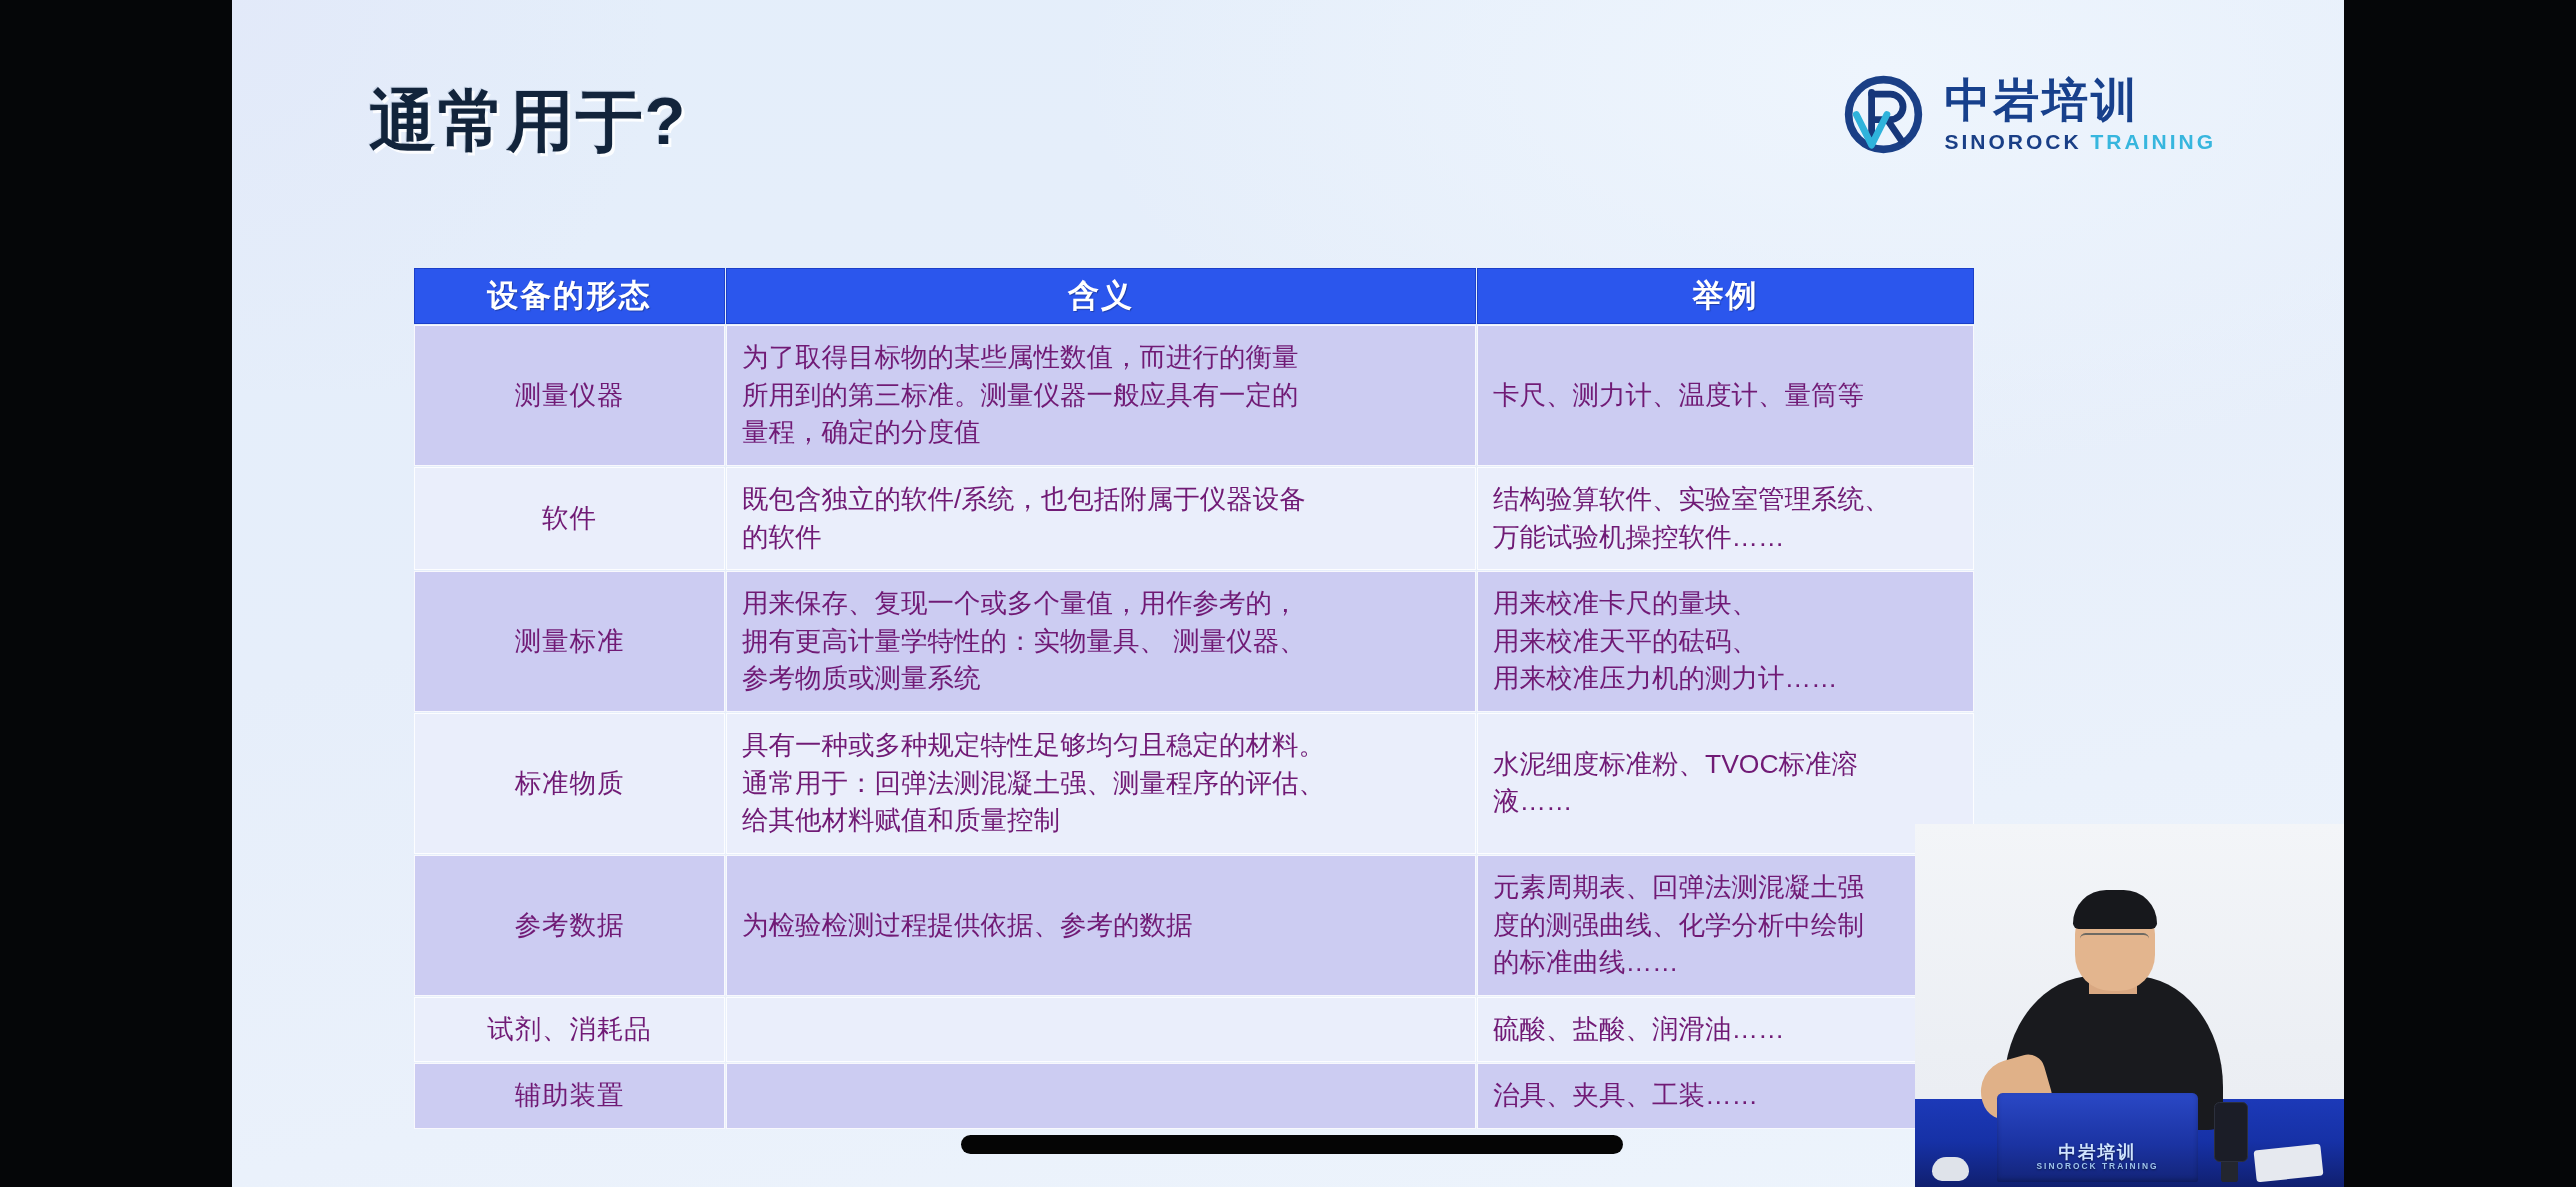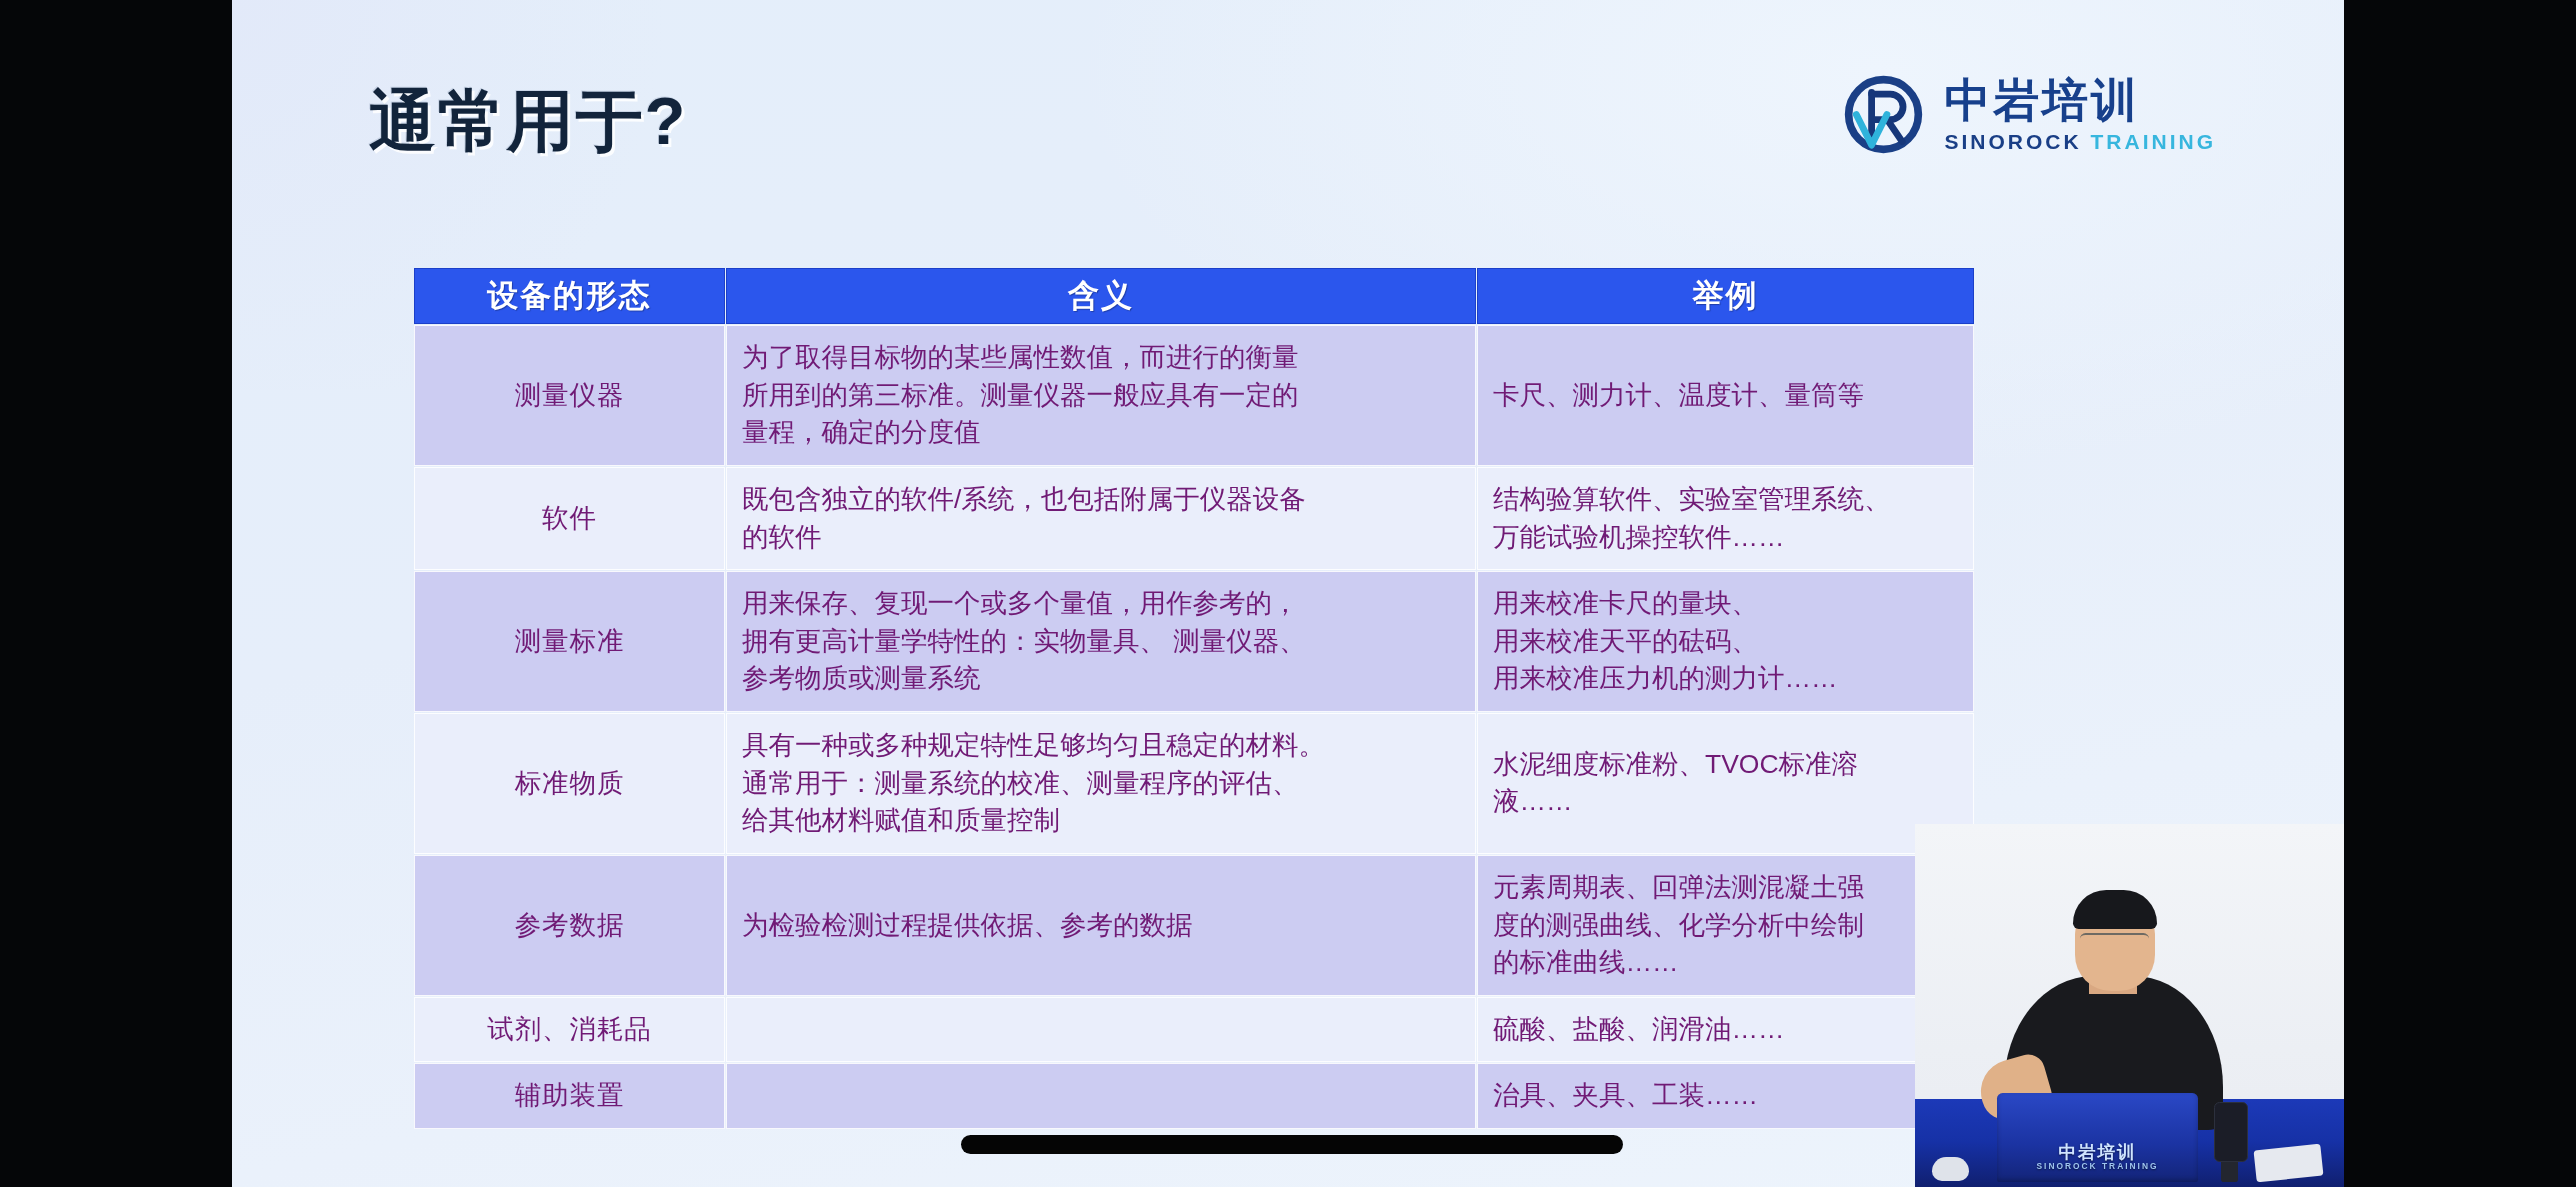--- a/index.html
+++ b/index.html
@@ -368,21 +368,21 @@
               <td class="ex-cell">
                 <span class="cell-line">用来校准卡尺的量块、</span>
                 <span class="cell-line">用来校准天平的砝码、</span>
                 <span class="cell-line">用来校准压力机的测力计……</span>
               </td>
             </tr>
             <tr class="even">
               <td class="form-cell">标准物质</td>
               <td class="mean-cell">
                 <span class="cell-line">具有一种或多种规定特性足够均匀且稳定的材料。</span>
-                <span class="cell-line">通常用于：测量系统的校准、测量程序的评估、</span>
+                <span class="cell-line">通常用于：回弹法测混凝土强、测量程序的评估、</span>
                 <span class="cell-line">给其他材料赋值和质量控制</span>
               </td>
               <td class="ex-cell">
                 <span class="cell-line">水泥细度标准粉、TVOC标准溶</span>
                 <span class="cell-line">液……</span>
               </td>
             </tr>
             <tr class="odd">
               <td class="form-cell">参考数据</td>
               <td class="mean-cell">

